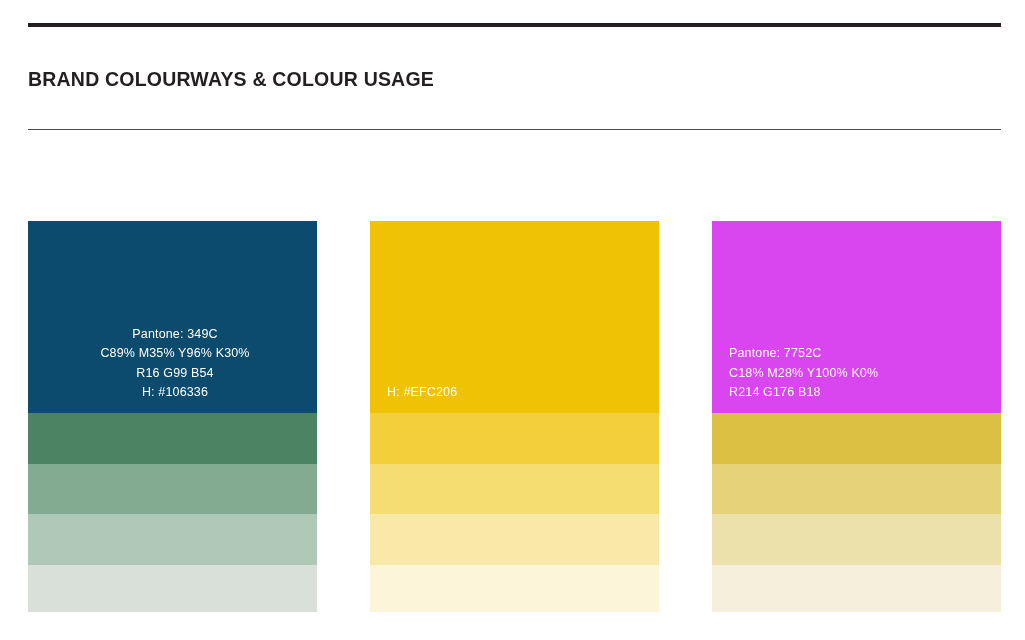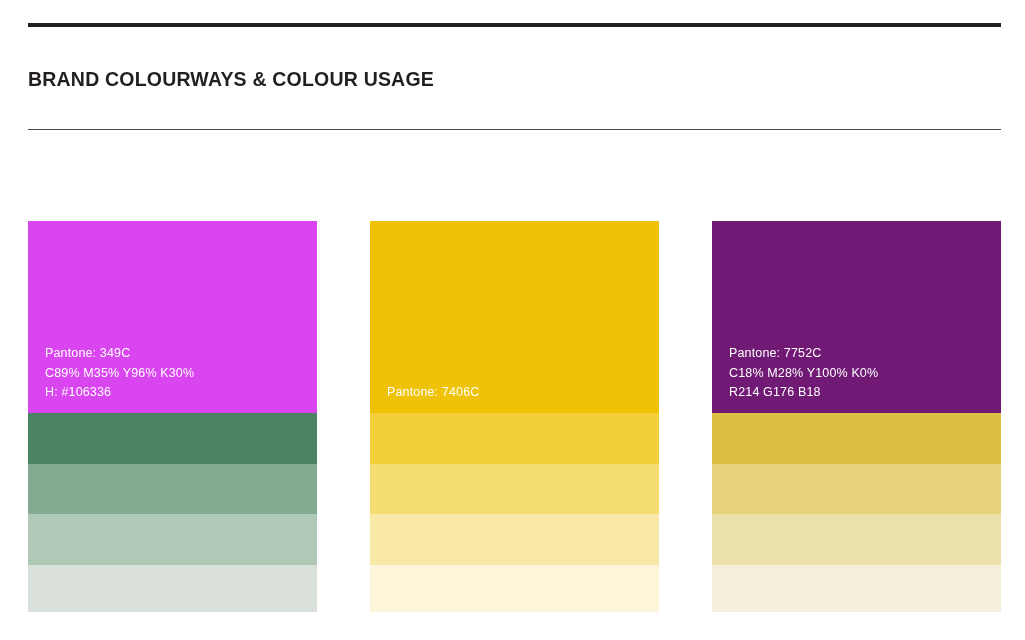--- a/index.html
+++ b/index.html
@@ -112,47 +112,48 @@
 
   <div class="rule-top"></div>
 
   <div class="page-title">BRAND COLOURWAYS &amp; COLOUR USAGE</div>
 
   <div class="rule-under-title"></div>
 
   <div class="columns">
 
     <div class="col col-0">
-      <div class="swatch-base" style="background: #d946ef;">
+      <div class="swatch-base" style="background: #0c4a6e; text-align: center;">
         <div class="swatch-info">
           <div class="swatch-line">Pantone: 349C</div>
           <div class="swatch-line">C89%  M35%  Y96%  K30%</div>
+          <div class="swatch-line">R16  G99  B54</div>
           <div class="swatch-line">H: #106336</div>
         </div>
       </div>
       <div class="tint tint-0" style="background: rgb(76, 131, 99);"></div>
       <div class="tint tint-1" style="background: rgb(131, 171, 145);"></div>
       <div class="tint tint-2" style="background: rgb(176, 200, 182);"></div>
       <div class="tint tint-3" style="background: rgb(217, 224, 218);"></div>
     </div>
 
     <div class="col col-1">
       <div class="swatch-base" style="background: rgb(239, 194, 6);">
         <div class="swatch-info">
-          <div class="swatch-line">Pantone: 7406C</div>
+          <div class="swatch-line">H: #EFC206</div>
         </div>
       </div>
       <div class="tint tint-0" style="background: rgb(244, 207, 60);"></div>
       <div class="tint tint-1" style="background: rgb(245, 221, 114);"></div>
       <div class="tint tint-2" style="background: rgb(248, 233, 168);"></div>
       <div class="tint tint-3" style="background: rgb(252, 245, 217);"></div>
     </div>
 
     <div class="col col-2">
-      <div class="swatch-base" style="background: #701a75;">
+      <div class="swatch-base" style="background: #d946ef;">
         <div class="swatch-info">
           <div class="swatch-line">Pantone: 7752C</div>
           <div class="swatch-line">C18%  M28%  Y100%  K0%</div>
           <div class="swatch-line">R214  G176  B18</div>
         </div>
       </div>
       <div class="tint tint-0" style="background: rgb(220, 192, 67);"></div>
       <div class="tint tint-1" style="background: rgb(230, 210, 121);"></div>
       <div class="tint tint-2" style="background: rgb(236, 224, 171);"></div>
       <div class="tint tint-3" style="background: rgb(245, 239, 220);"></div>

